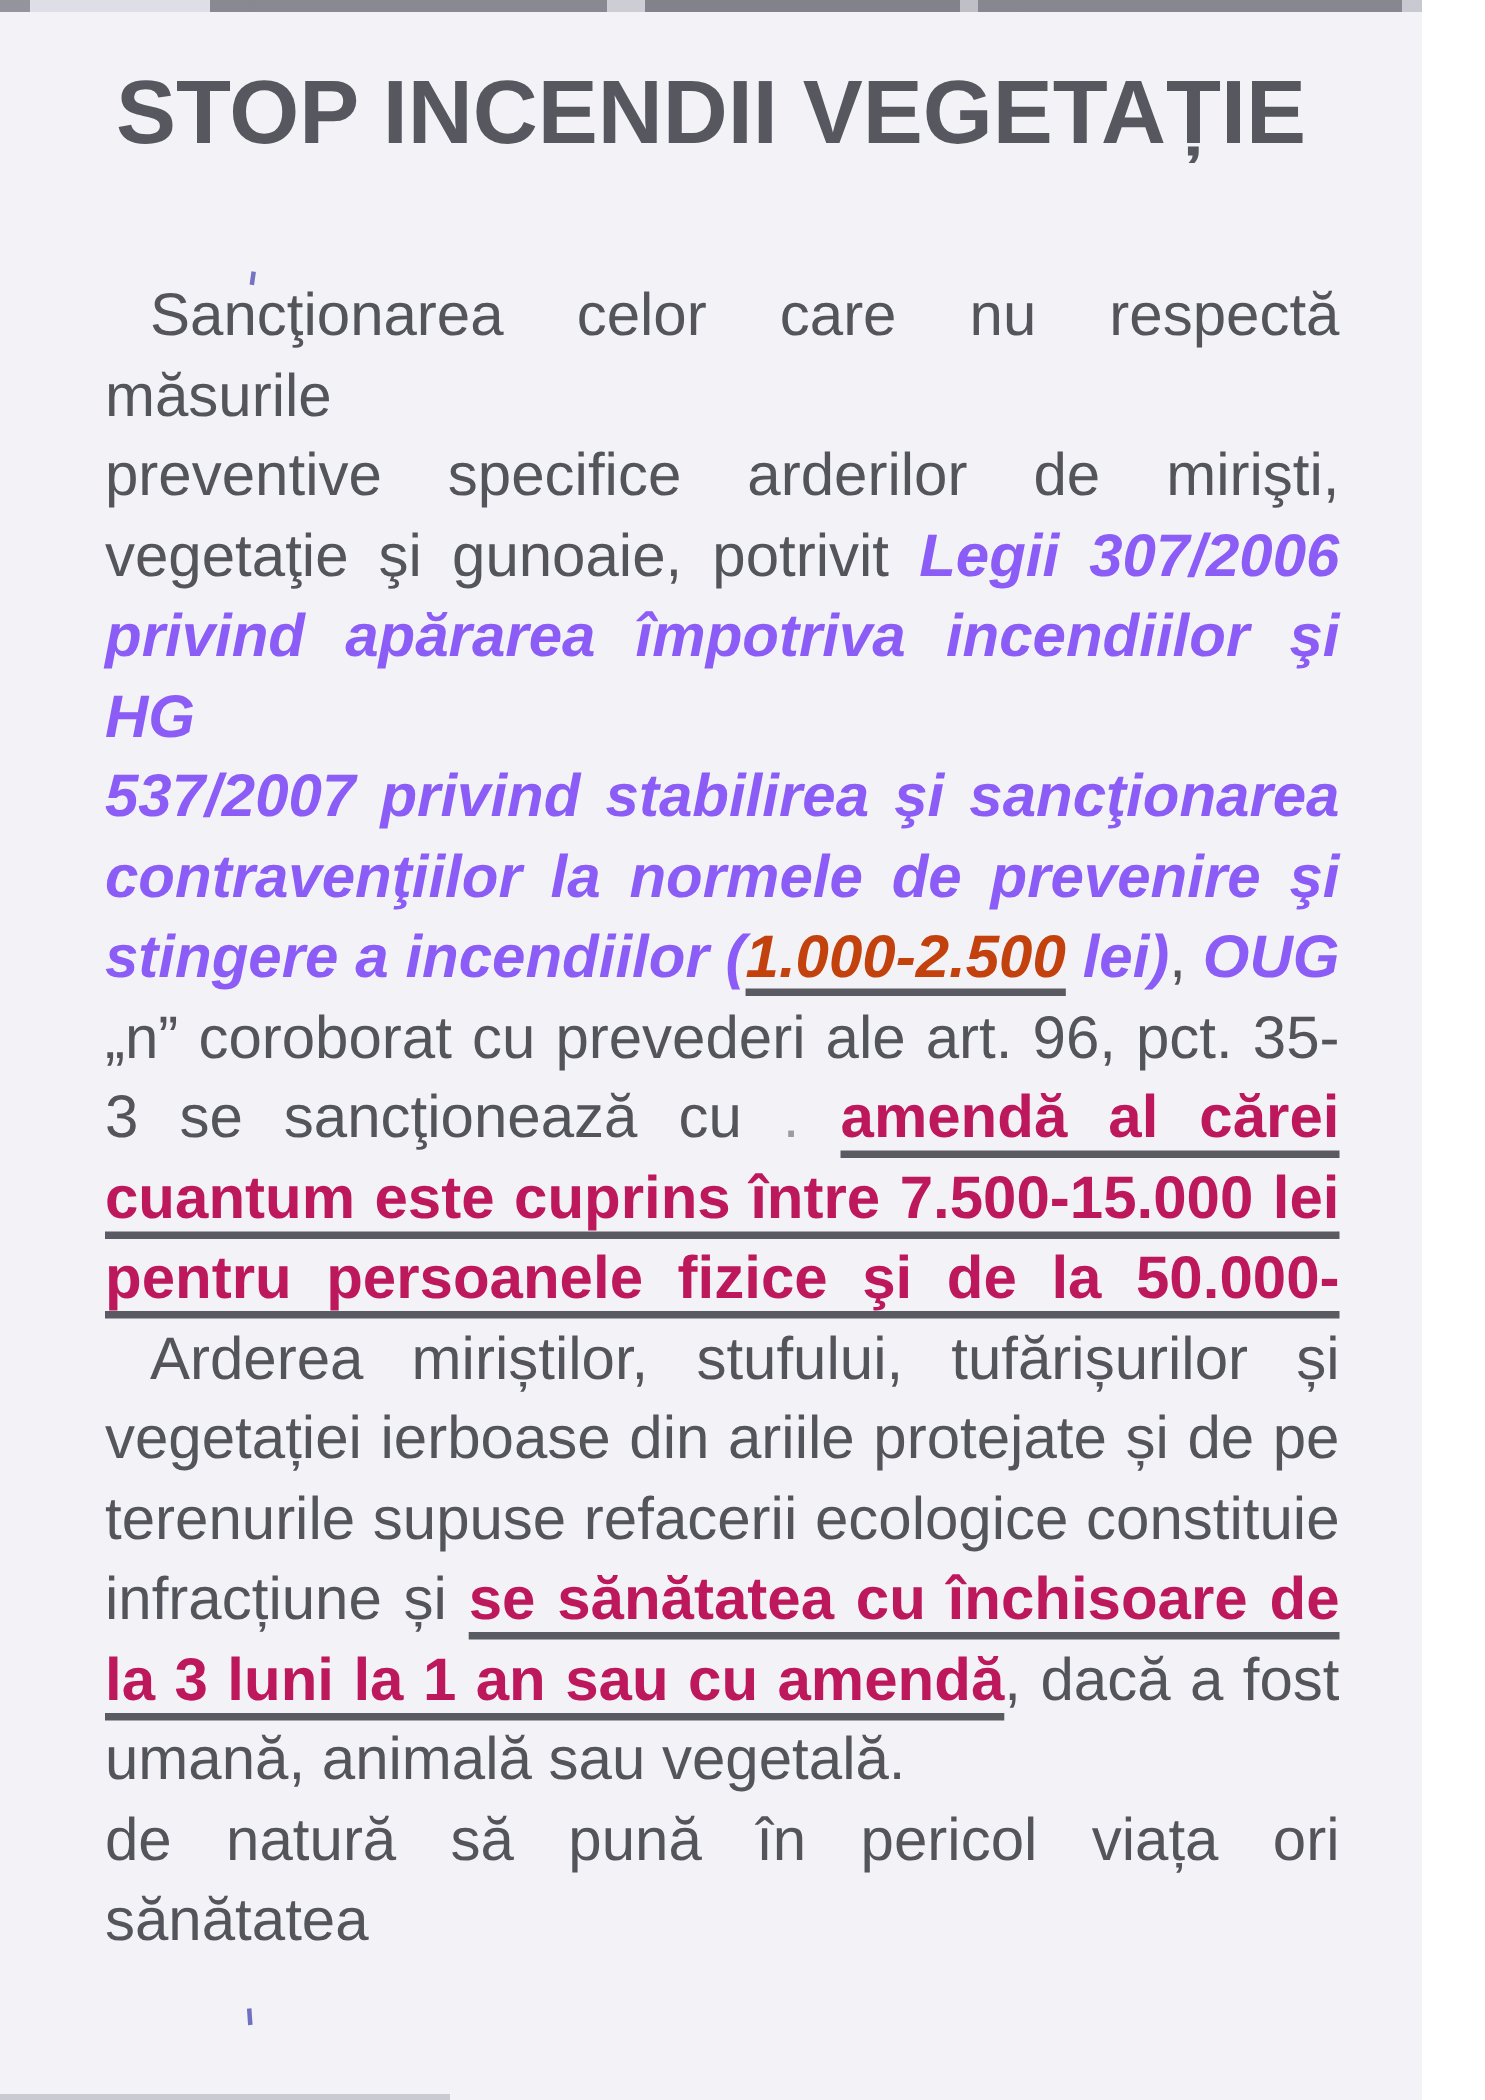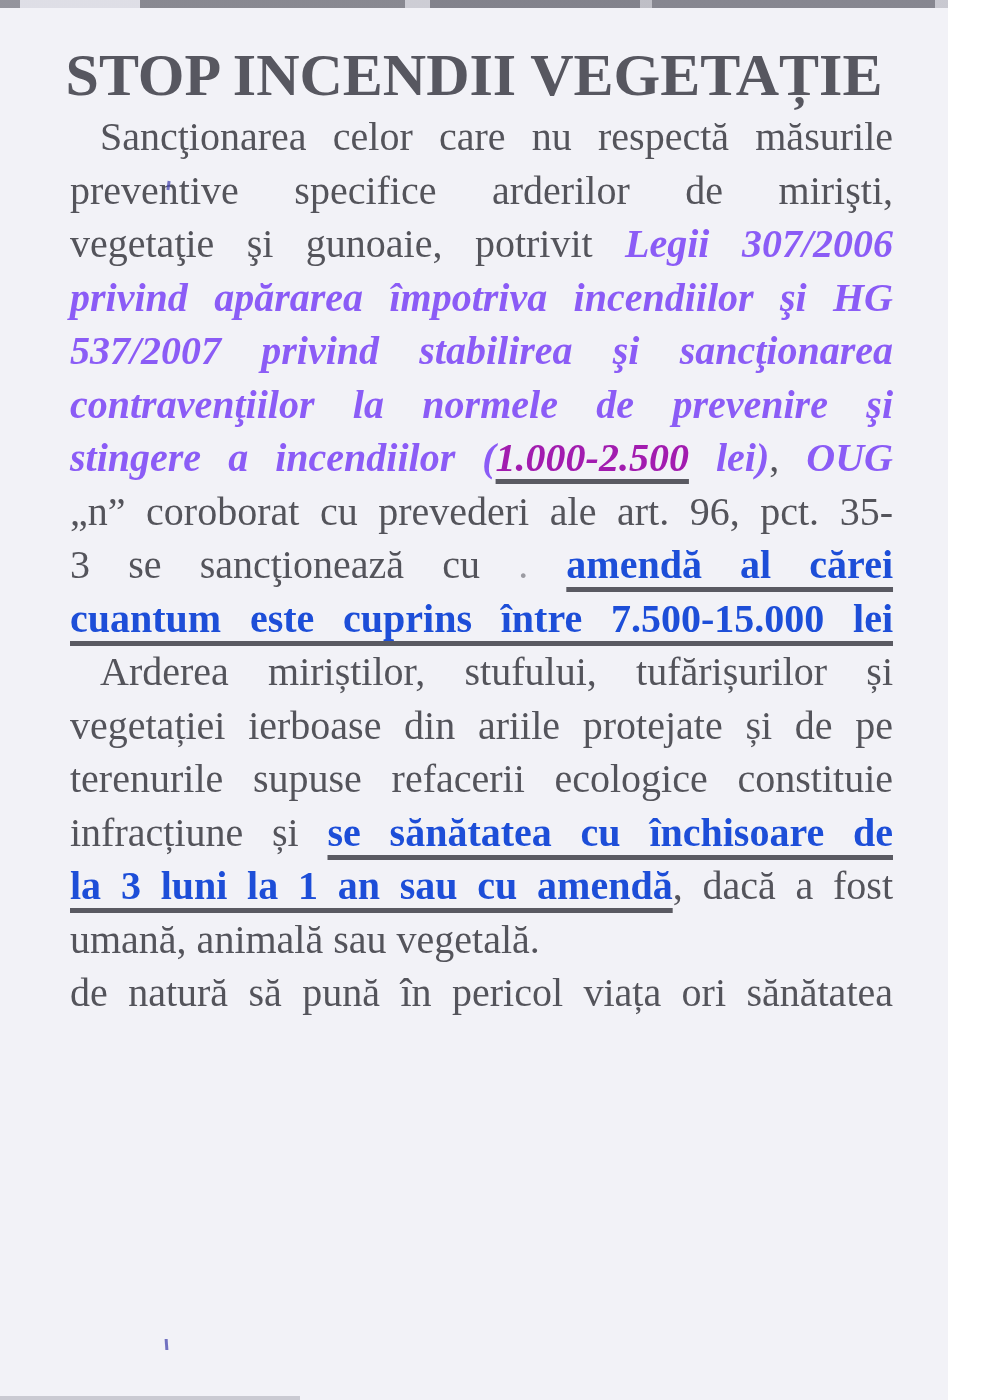--- a/index.html
+++ b/index.html
@@ -1,20 +1,20 @@
 <!DOCTYPE html>
 <html><head>
 <meta charset="utf-8">
 <style>
   html,body { margin:0; padding:0; }
   .page {
     position:relative;
     width:948px; height:1400px;
     background:#f2f2f7;
-    font-family:Liberation Serif, serif;
+    font-family:Liberation Sans, sans-serif;
     overflow:hidden;
   }
   
   .scan-band {
     position:absolute; top:0; left:0; width:990px; height:8px;
     background:linear-gradient(90deg,
       #8a8a93 0px, #8a8a93 20px,
       #dcdce4 20px, #dcdce4 140px,
       #7d7d86 140px, #7d7d86 405px,
       #c9c9d1 405px, #c9c9d1 430px,
@@ -27,44 +27,45 @@
   .title {
     margin:40px 28px 0 28px;
     text-align:center;
     font-weight:bold;
     font-size:60px;
     line-height:70px;
     color:#575760;
     letter-spacing:0px;
   }
   .doc-body {
+    margin-top:74px;
     padding:0 55px 0 70px;
   }
   .line {
     font-size:40px;
     line-height:53.5px;
     color:#54545b;
     text-align:justify;
     text-align-last:justify;
   }
   .line.left { text-align-last:left; }
   .line.indent { text-indent:30px; }
   .seg-r  { }
   .seg-bi {
     font-weight:bold; font-style:italic; color:#8b5cf6;
   }
   .seg-bu {
-    font-weight:bold; color:#1d4ed8;
+    font-weight:bold; color:#be185d;
     text-decoration:underline;
     text-decoration-thickness:5px;
     text-underline-offset:9px;
     text-decoration-color:#5a5a62;
   }
   .seg-biu {
-    font-weight:bold; font-style:italic; color:#a21caf;
+    font-weight:bold; font-style:italic; color:#c2410c;
     text-decoration:underline;
     text-decoration-thickness:5px;
     text-underline-offset:8px;
     text-decoration-color:#5a5a62;
   }
   .seg-faint { color:#9b9ba2; }
   
   .artifact { position:absolute; }
   .artifact-ink-top    { left:167px; top:181px;  width:3px;  height:9px;  background:#4949b2; transform:rotate(8deg);  opacity:.75; }
   .artifact-ink-bottom { left:165px; top:1339px; width:3px;  height:11px; background:#4545ad; transform:rotate(-4deg); opacity:.75; }
@@ -83,20 +84,21 @@
       <div class="line indent"><span class="seg-r">Sancţionarea celor care nu respectă măsurile</span></div>
       <div class="line"><span class="seg-r">preventive specifice arderilor de mirişti,</span></div>
       <div class="line"><span class="seg-r">vegetaţie şi gunoaie, potrivit </span><span class="seg-bi">Legii 307/2006</span></div>
       <div class="line"><span class="seg-bi">privind apărarea împotriva incendiilor şi HG</span></div>
       <div class="line"><span class="seg-bi">537/2007 privind stabilirea şi sancţionarea</span></div>
       <div class="line"><span class="seg-bi">contravenţiilor la normele de prevenire şi</span></div>
       <div class="line"><span class="seg-bi">stingere a incendiilor (</span><span class="seg-biu">1.000-2.500</span><span class="seg-bi"> lei)</span><span class="seg-r">, </span><span class="seg-bi">OUG</span></div>
       <div class="line"><span class="seg-r">„n” coroborat cu prevederi ale art. 96, pct. 35-</span></div>
       <div class="line"><span class="seg-r">3 se sancţionează cu </span><span class="seg-faint">. </span><span class="seg-bu">amendă al cărei</span></div>
       <div class="line"><span class="seg-bu">cuantum este cuprins între 7.500-15.000 lei</span></div>
+      <div class="line"><span class="seg-bu">pentru persoanele fizice şi de la 50.000-</span></div>
       <div class="line indent"><span class="seg-r">Arderea miriștilor, stufului, tufărișurilor și</span></div>
       <div class="line"><span class="seg-r">vegetației ierboase din ariile protejate și de pe</span></div>
       <div class="line"><span class="seg-r">terenurile supuse refacerii ecologice constituie</span></div>
       <div class="line"><span class="seg-r">infracțiune și </span><span class="seg-bu">se sănătatea cu închisoare de</span></div>
       <div class="line"><span class="seg-bu">la 3 luni la 1 an sau cu amendă</span><span class="seg-r">, dacă a fost</span></div>
       <div class="line left"><span class="seg-r">umană, animală sau vegetală.</span></div>
       <div class="line"><span class="seg-r">de natură să pună în pericol viața ori sănătatea</span></div>
     </div>
 
   <div class="artifact artifact-ink-top"></div>

